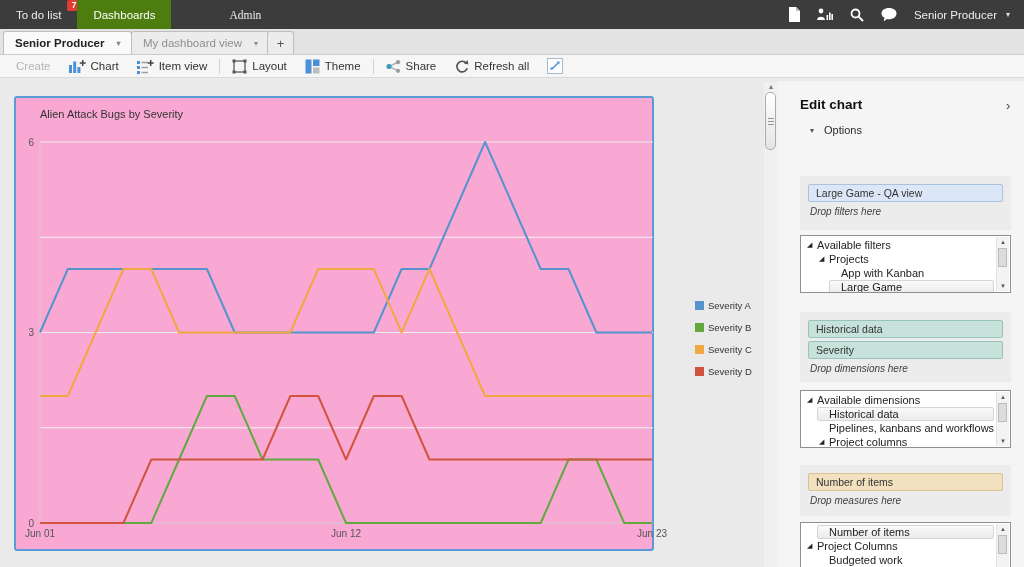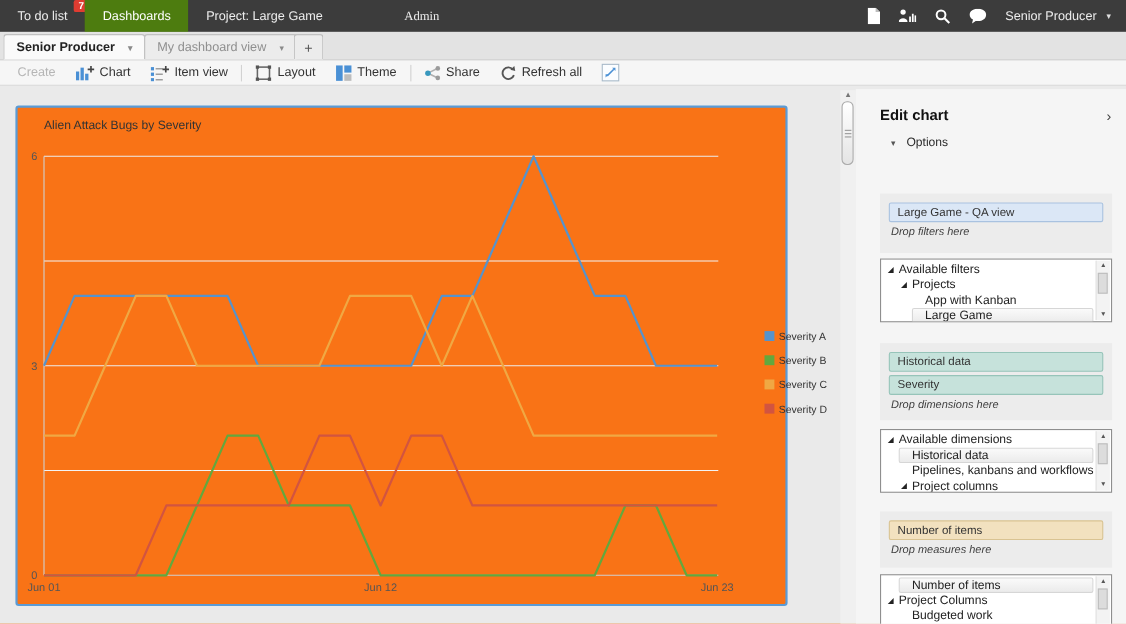--- a/index.html
+++ b/index.html
@@ -32,21 +32,21 @@
   
   .toolbar { position:absolute; left:0; top:55px; width:1024px; height:23px; background:#f6f6f6;
              border-bottom:1px solid #d9d9d9; display:flex; align-items:center; padding-left:7px;
              font-size:11.5px; color:#333; }
   .tbtn { display:flex; align-items:center; gap:5px; padding:0 9px; height:100%; cursor:default; }
   .tbtn.disabled { color:#b5b5b5; }
   .tsep { width:1px; height:15px; background:#d2d2d2; margin:0 3px; }
   .tbtn svg { display:block; }
 
   
-  .card { position:absolute; left:14px; top:96px; width:702px; height:455px; background:#f97316;
+  .card { position:absolute; left:14px; top:96px; width:640px; height:455px; background:#f9a8d4;
           border:2px solid #5b9bd5; border-radius:3px; }
   .card-title { position:absolute; left:24px; top:10px; font-size:11px; color:#333; }
   .chart-svg { position:absolute; left:0; top:0; }
 
   
   .vscroll { position:absolute; left:764px; top:82px; width:14px; height:485px; background:#f0f0f0; }
   .vscroll .arrow { position:absolute; left:0; width:14px; text-align:center; font-size:7px; color:#777; }
   .vthumb { position:absolute; left:1px; top:10px; width:11px; height:58px;
             background:linear-gradient(#ffffff,#e4e4e4); border:1px solid #abababa8; border:1px solid #ababab;
             border-radius:5px; }
@@ -93,23 +93,20 @@
 </head>
 <body>
 
 <div class="topnav">
   <div class="nav-item">
     <span>To do list</span>
     <span class="nav-badge">7</span>
   </div>
   <div class="nav-item active">
     <span>Dashboards</span>
-  </div>
-  <div class="nav-item">
-    <span>Project: Large Game</span>
   </div>
   <div class="nav-item admin">
     <span>Admin</span>
   </div>
   <div class="nav-right">
     <span>
       <svg width="12" height="15" viewBox="0 0 12 15">
           <path d="M1 0 h7 l4 4 v11 h-11 z" fill="#fff"></path>
           <path d="M8 0 l4 4 h-4 z" fill="#bdbdbd"></path>
         </svg>

